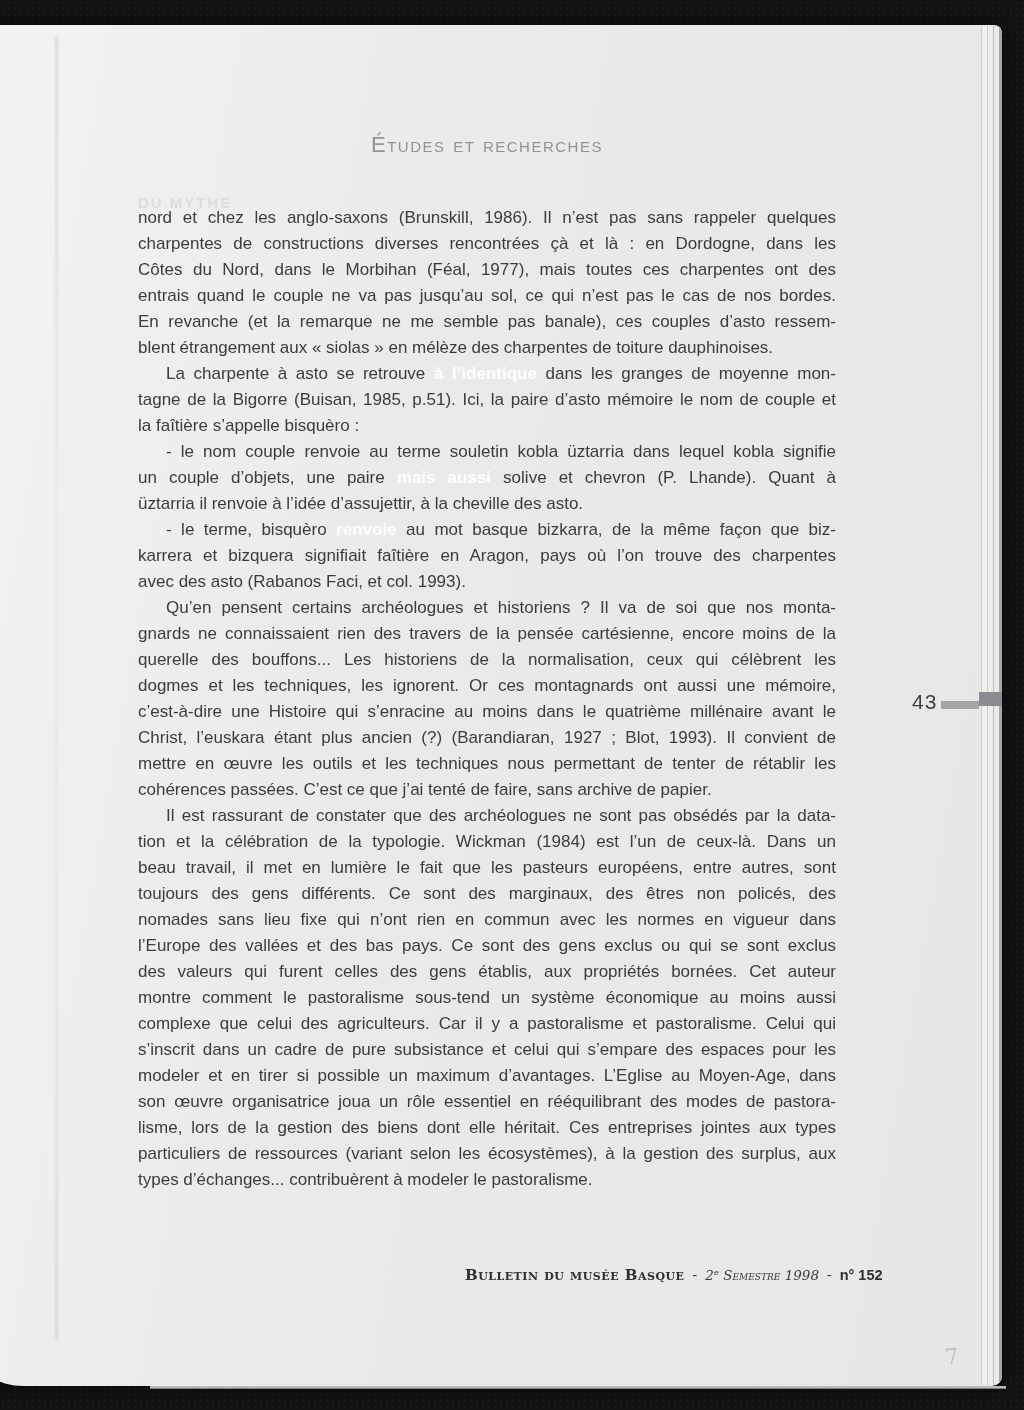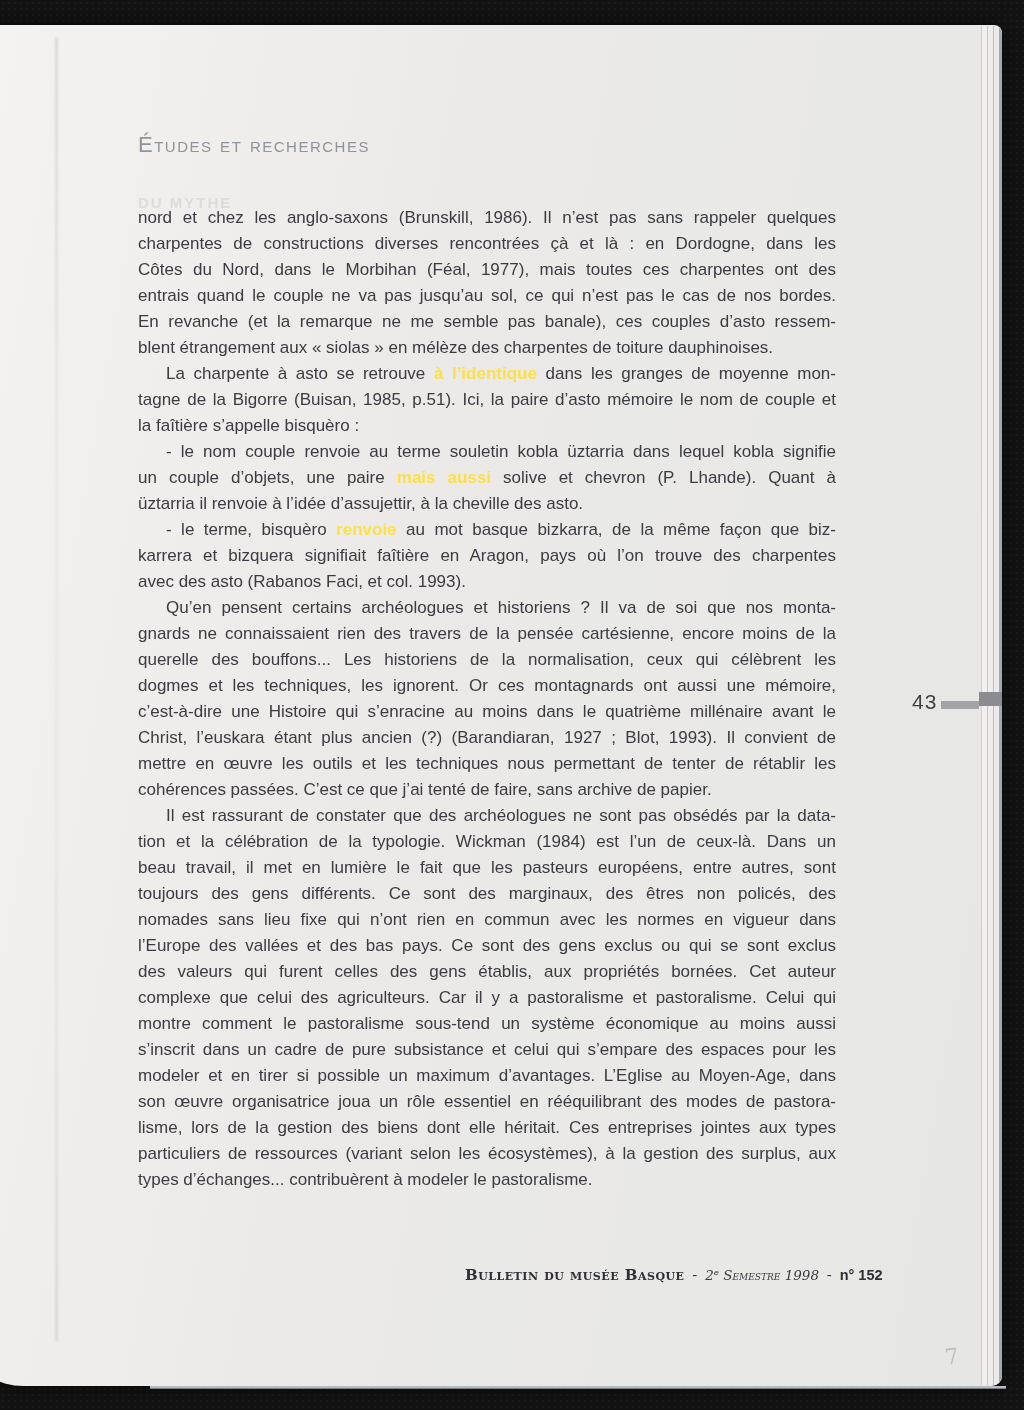--- a/index.html
+++ b/index.html
@@ -40,36 +40,36 @@
     background:linear-gradient(180deg,#d8d9db 0 2px,#8f939c 2px 3px,rgba(0,0,0,0) 3px);
     opacity:.85;
   }
   
   .ghost-title{
     position:absolute;left:138px;top:194px;
     font-size:15px;font-weight:700;letter-spacing:2px;
     color:rgba(108,112,122,.15);
   }
   .header-label{
-    position:absolute;left:138px;top:132px;width:698px;text-align:left;
+    position:absolute;left:138px;top:132px;width:698px;text-align:center;
     font-variant:small-caps;font-size:22px;letter-spacing:1.5px;
     color:#8f939a;font-weight:400;
   }
   .body-text{
     position:absolute;left:138px;top:205px;width:698px;
     font-size:17px;color:#3b3b41;
   }
   .tline{
     height:26px;line-height:26px;overflow:hidden;
     text-align:justify;text-align-last:justify;text-justify:inter-word;
     hyphens:none;
   }
   .tline.lastline{text-align-last:left}
   .tline.indent{padding-left:28px}
-  .tline b{font-weight:700;color:#fde047}
+  .tline b{font-weight:700;color:#ffffff}
   
   .pagenum{
     position:absolute;left:912px;top:690px;
     font-size:21px;letter-spacing:1px;color:#3f3f45;
   }
   .pnbar{position:absolute;left:941px;top:701px;width:38px;height:8px;background:#a3a3a8}
   .pnblock{position:absolute;left:979px;top:692px;width:23px;height:14px;background:#8b8b92}
   
   .footer{
     position:absolute;left:465px;top:1252px;white-space:nowrap;
@@ -134,22 +134,22 @@
       <div class="tline lastline">cohérences passées. C’est ce que j’ai tenté de faire, sans archive de papier.</div>
     </div>
     <div>
       <div class="tline indent">Il est rassurant de constater que des archéologues ne sont pas obsédés par la data-</div>
       <div class="tline">tion et la célébration de la typologie. Wickman (1984) est l’un de ceux-là. Dans un</div>
       <div class="tline">beau travail, il met en lumière le fait que les pasteurs européens, entre autres, sont</div>
       <div class="tline">toujours des gens différents. Ce sont des marginaux, des êtres non policés, des</div>
       <div class="tline">nomades sans lieu fixe qui n’ont rien en commun avec les normes en vigueur dans</div>
       <div class="tline">l’Europe des vallées et des bas pays. Ce sont des gens exclus ou qui se sont exclus</div>
       <div class="tline">des valeurs qui furent celles des gens établis, aux propriétés bornées. Cet auteur</div>
+      <div class="tline">montre comment le pastoralisme sous-tend un système économique au moins aussi</div>
       <div class="tline">complexe que celui des agriculteurs. Car il y a pastoralisme et pastoralisme. Celui qui</div>
-      <div class="tline">montre comment le pastoralisme sous-tend un système économique au moins aussi</div>
       <div class="tline">s’inscrit dans un cadre de pure subsistance et celui qui s’empare des espaces pour les</div>
       <div class="tline">modeler et en tirer si possible un maximum d’avantages. L’Eglise au Moyen-Age, dans</div>
       <div class="tline">son œuvre organisatrice joua un rôle essentiel en rééquilibrant des modes de pastora-</div>
       <div class="tline">lisme, lors de la gestion des biens dont elle héritait. Ces entreprises jointes aux types</div>
       <div class="tline">particuliers de ressources (variant selon les écosystèmes), à la gestion des surplus, aux</div>
       <div class="tline lastline">types d’échanges... contribuèrent à modeler le pastoralisme.</div>
     </div>
   </div>
 
 <div class="pagenum">43</div>

